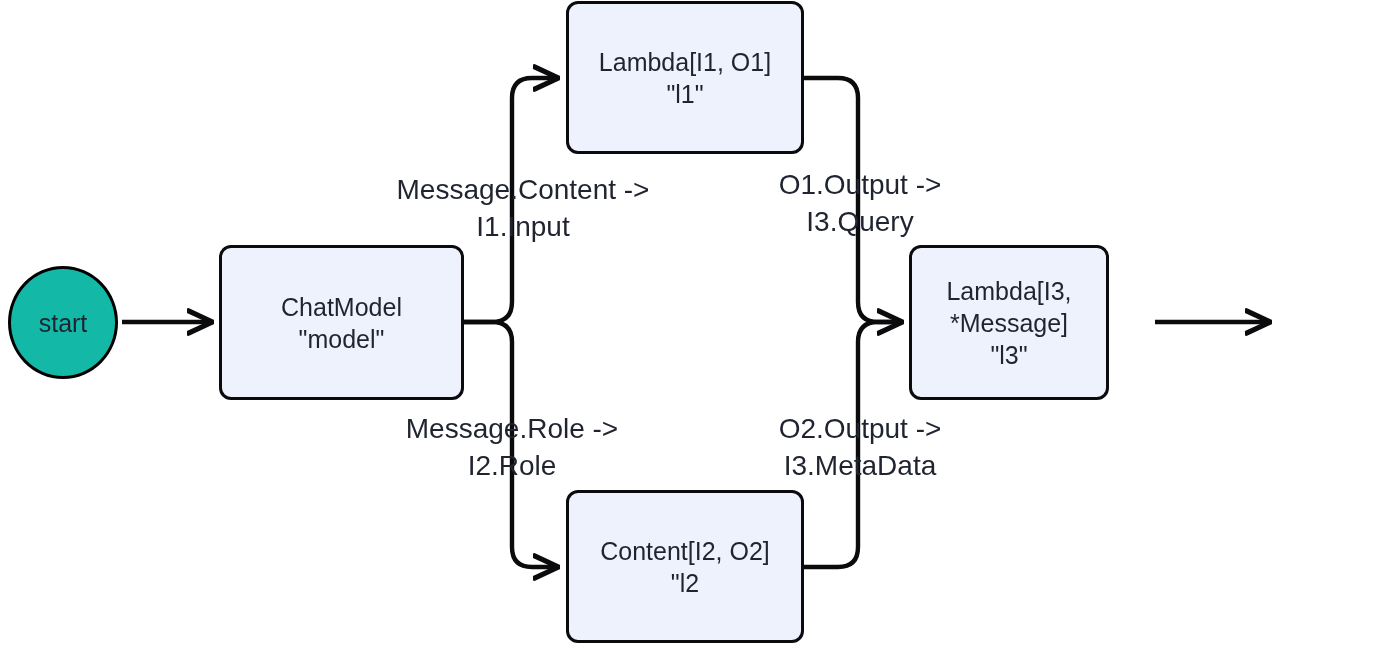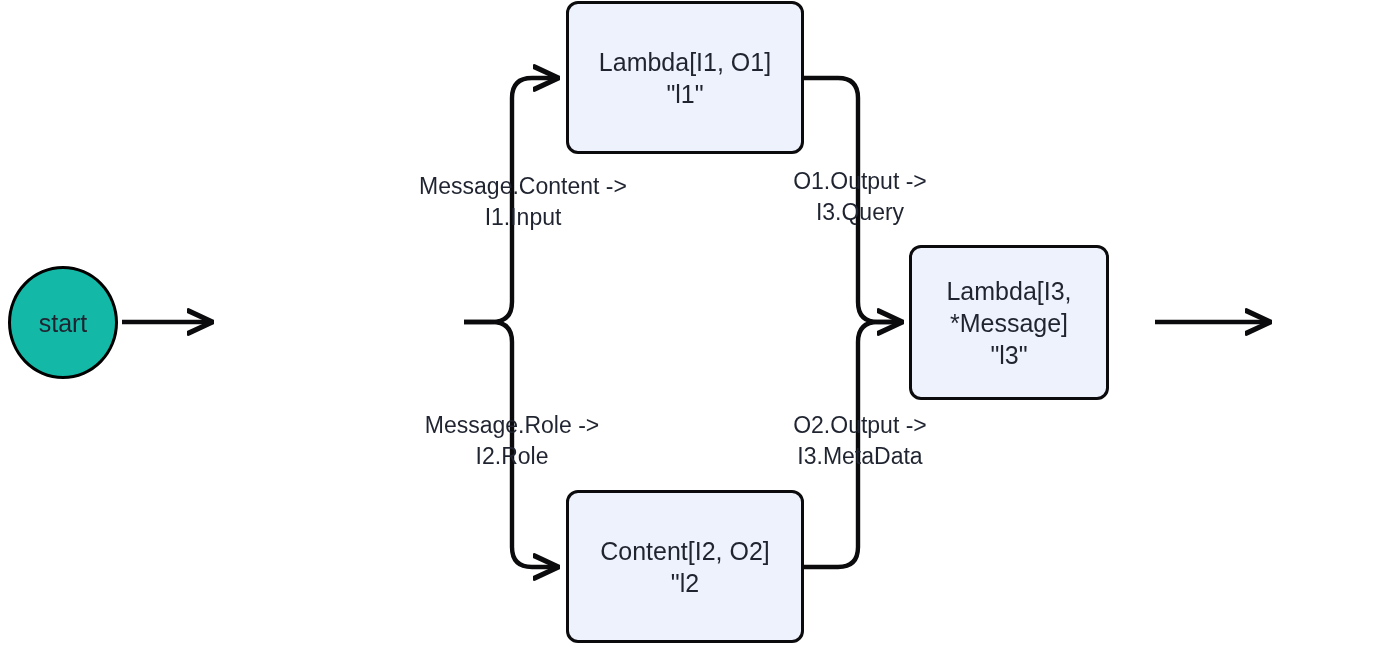--- a/index.html
+++ b/index.html
@@ -45,21 +45,21 @@
   }
   .node-terminal {
     background: #14b8a6;
     border: 3.5px solid #000000;
     border-radius: 50%;
     font-size: 25px;
   }
   .edge-label {
     position: absolute;
     color: #1f2430;
-    font-size: 23px;
+    font-size: 28px;
     line-height: 1.33;
     text-align: center;
     white-space: pre-line;
     box-sizing: border-box;
   }
 </style>
 </head>
 <body>
 
 <div id="canvas">
@@ -90,20 +90,24 @@
       <path d="M 858 342 Q 858 322 878 322 L 902 322"></path>
 
       <path d="M 1155 322 L 1270 322" marker-end="url(#arrow)"></path>
     </g>
   </svg>
 
   <div class="node node-terminal" style="left:8px; top:266px; width:110px; height:113px;">
     <span>start</span>
   </div>
 
+  <div class="node node-box" style="left:219px; top:245px; width:245px; height:155px;">
+    <span>ChatModel
+"model"</span>
+  </div>
 
   <div class="node node-box" style="left:566px; top:1px; width:238px; height:153px;">
     <span>Lambda[I1, O1]
 "l1"</span>
   </div>
 
   <div class="node node-box" style="left:566px; top:490px; width:238px; height:153px;">
     <span>Content[I2, O2]
 "l2</span>
   </div>

